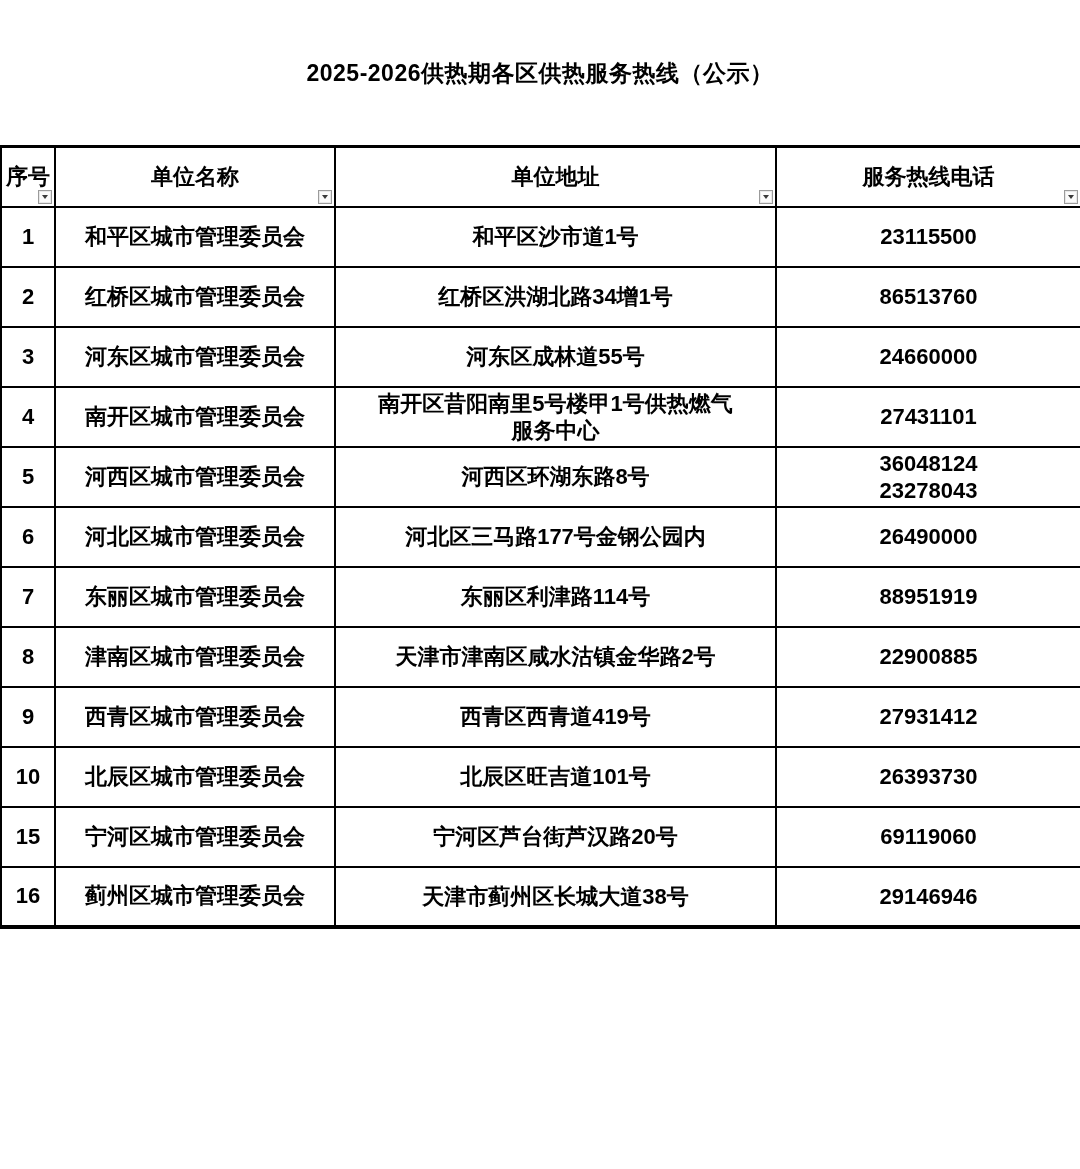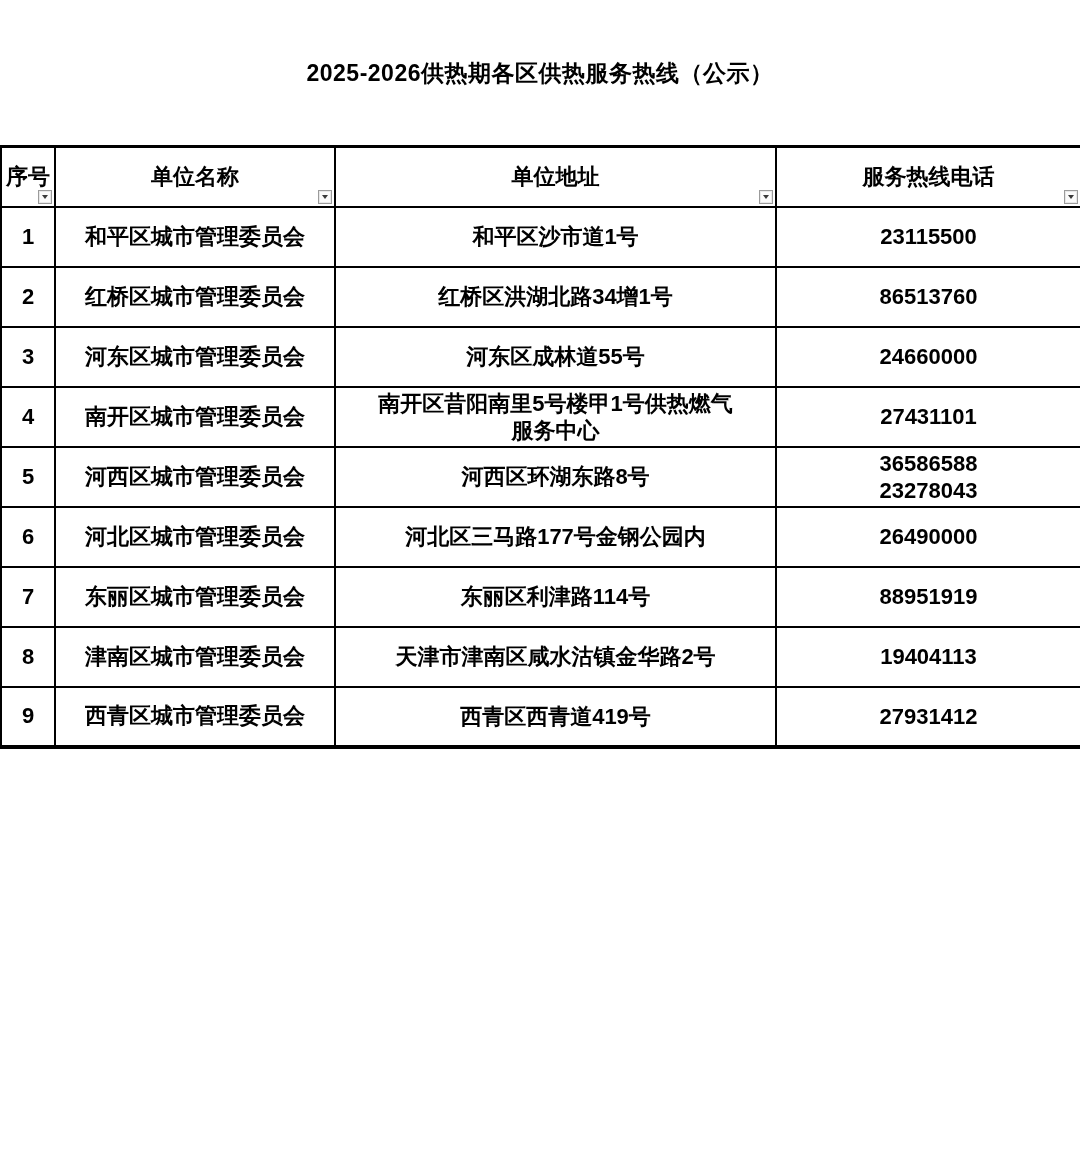--- a/index.html
+++ b/index.html
@@ -142,21 +142,21 @@
         <td class="cell-address">南开区昔阳南里5号楼甲1号供热燃气服务中心</td>
         <td class="cell-phone">
             <span class="phone-line">27431101</span>
           </td>
       </tr>
       <tr>
         <td class="cell-no">5</td>
         <td class="cell-name">河西区城市管理委员会</td>
         <td class="cell-address">河西区环湖东路8号</td>
         <td class="cell-phone">
-          <span class="phone-line">36586588</span>
+          <span class="phone-line">36048124</span>
           <span class="phone-line">23278043</span>
         </td>
       </tr>
       <tr>
         <td class="cell-no">6</td>
         <td class="cell-name">河北区城市管理委员会</td>
         <td class="cell-address">河北区三马路177号金钢公园内</td>
         <td class="cell-phone">
             <span class="phone-line">26490000</span>
           </td>
@@ -167,27 +167,51 @@
         <td class="cell-address">东丽区利津路114号</td>
         <td class="cell-phone">
             <span class="phone-line">88951919</span>
           </td>
       </tr>
       <tr>
         <td class="cell-no">8</td>
         <td class="cell-name">津南区城市管理委员会</td>
         <td class="cell-address">天津市津南区咸水沽镇金华路2号</td>
         <td class="cell-phone">
-            <span class="phone-line">19404113</span>
+            <span class="phone-line">22900885</span>
           </td>
       </tr>
       <tr>
         <td class="cell-no">9</td>
         <td class="cell-name">西青区城市管理委员会</td>
         <td class="cell-address">西青区西青道419号</td>
         <td class="cell-phone">
             <span class="phone-line">27931412</span>
           </td>
       </tr>
+      <tr>
+        <td class="cell-no">10</td>
+        <td class="cell-name">北辰区城市管理委员会</td>
+        <td class="cell-address">北辰区旺吉道101号</td>
+        <td class="cell-phone">
+            <span class="phone-line">26393730</span>
+          </td>
+      </tr>
+      <tr>
+        <td class="cell-no">15</td>
+        <td class="cell-name">宁河区城市管理委员会</td>
+        <td class="cell-address">宁河区芦台街芦汉路20号</td>
+        <td class="cell-phone">
+            <span class="phone-line">69119060</span>
+          </td>
+      </tr>
+      <tr>
+        <td class="cell-no">16</td>
+        <td class="cell-name">蓟州区城市管理委员会</td>
+        <td class="cell-address">天津市蓟州区长城大道38号</td>
+        <td class="cell-phone">
+            <span class="phone-line">29146946</span>
+          </td>
+      </tr>
     </tbody>
   </table>
 
 </div>
 
 </body></html>

